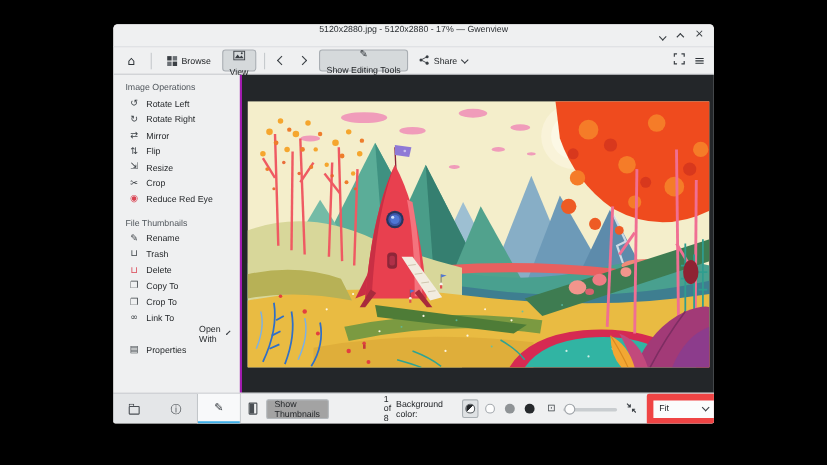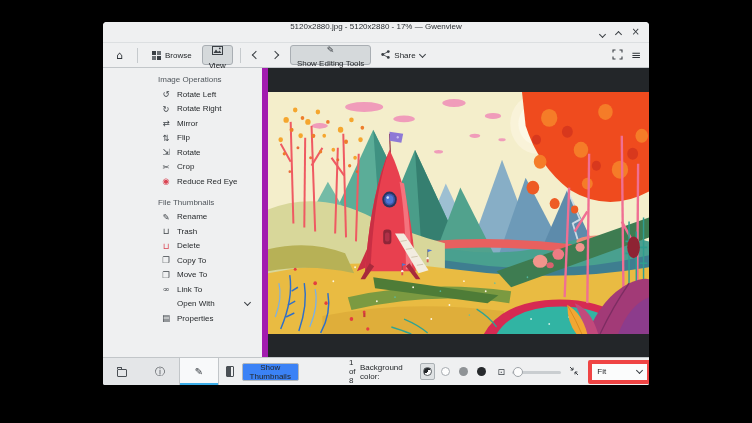--- a/index.html
+++ b/index.html
@@ -40,64 +40,64 @@
   .grid-icon i:nth-child(3){left:0;bottom:0;background:#6b7075;}
   .grid-icon i:nth-child(4){right:0;bottom:0;}
   .navbtn{width:16px;height:18px;display:flex;align-items:center;justify-content:center;}
   .navbtn .chev{width:5px;height:5px;}
   .pencil{font-size:9px;line-height:9px;color:#2e3338;}
   .tb-right{margin-left:auto;display:flex;align-items:center;gap:8px;padding-right:2px;}
   .menu-g{font-size:12px;color:#2e3338;line-height:10px;}
 
   
   .content{flex:1;display:flex;min-height:0;}
-  .sidebar{width:115px;flex:0 0 115px;background:#eff0f1;border-right:6px solid #a21caf;
-           padding-top:2px;overflow:hidden;padding-left:44px;}
+  .sidebar{width:115px;flex:0 0 115px;background:#eff0f1;border-right:2px solid #a21caf;
+           padding-top:2px;overflow:hidden;}
   .sect-title{font-size:8px;color:#50565c;padding:5px 0 3px 11px;}
   .srow{display:flex;align-items:center;height:14.5px;padding-left:14px;gap:6px;font-size:8px;color:#26292c;}
   .srow .gi{width:10px;text-align:center;font-size:8.5px;color:#3c4146;flex:0 0 10px;}
   .srow .gi.red{color:#da4453;}
-  .srow.openwith{padding-left:30px;}
+  .srow.openwith{padding-left:30px;margin-left:48px;}
   .srow.openwith .chev{margin-left:auto;margin-right:12px;width:4px;height:4px;}
   .i-folder{position:relative;display:inline-block;width:8px;height:6px;margin-top:2px;
             border:1px solid #4a4f54;border-radius:1px;flex:0 0 8px;}
   .i-folder::before{content:"";position:absolute;top:-3px;left:-1px;width:3px;height:1px;
             border:1px solid #4a4f54;border-bottom:none;border-radius:1px 1px 0 0;}
 
   .view{flex:1;background:#232629;display:flex;align-items:center;justify-content:center;min-width:0;}
   .view svg{display:block;}
 
   
   .bottomrow{height:27px;flex:0 0 27px;display:flex;border-top:1px solid #c2c6c9;}
   .tabbar{width:115px;flex:0 0 115px;background:#e4e6e8;border-right:1px solid #c2c6c9;display:flex;}
   .tab{flex:1;display:flex;align-items:center;justify-content:center;font-size:10px;color:#3c4146;}
   .tab.active{background:#f8f9fa;border-left:1px solid #c2c6c9;
               box-shadow:inset 0 -2px 0 #3daee9;}
   .statusbar{flex:1;background:#eff0f1;display:flex;align-items:center;font-size:8px;padding:0 5px;}
   .sbtn{height:16px;display:flex;align-items:center;padding:0 7px;border:1px solid #b3b8bc;
-        border-radius:2px;background:#3b82f6;font-size:8px;color:#232629;text-align:center;}
+        border-radius:2px;background:#a3a3a3;font-size:8px;color:#232629;}
   .toggle-ic{width:10px;height:9px;border:1px solid #4a4f54;border-radius:1px;position:relative;margin-left:2px;}
   .toggle-ic::before{content:"";position:absolute;left:0;top:0;bottom:0;width:4px;background:#4a4f54;}
   .counter{margin-left:50px;color:#26292c;}
   .bg-group{margin-left:auto;display:flex;align-items:center;gap:3px;}
   .swatch-btn{width:15px;height:15px;display:flex;align-items:center;justify-content:center;
               border:1px solid transparent;border-radius:2px;}
   .swatch-btn.selected{border-color:#aab0b4;background:#dfe2e4;}
   .sw{width:9px;height:9px;border-radius:50%;}
   .sw.auto{background:linear-gradient(135deg,#232629 50%,#fcfcfc 50%);border:1px solid #5a5f63;box-sizing:border-box;}
   .sw.light{background:#fdfdfd;border:1px solid #a6abb0;box-sizing:border-box;}
   .sw.gray{background:#8f9396;}
   .sw.dark{background:#26292c;}
   .zoom-ic{font-size:9px;color:#3c4146;margin-left:5px;}
   .slider{position:relative;width:56px;height:14px;margin-left:4px;}
   .slider .track{position:absolute;left:0;right:0;top:6px;height:3px;border-radius:2px;background:#c9cdd0;}
   .slider .handle{position:absolute;left:1px;top:2px;width:10px;height:10px;border-radius:50%;
                   background:#fcfcfc;border:1px solid #9ea3a8;box-sizing:border-box;}
   .shrink-ic{margin-left:5px;}
-  .combo{margin-left:6px;height:16px;min-width:45px;border:4px solid #ef4444;border-radius:2px;
+  .combo{margin-left:6px;height:16px;min-width:45px;border:6px solid #ef4444;border-radius:2px;
          background:#fbfcfc;display:flex;align-items:center;padding:0 5px;gap:10px;font-size:8px;}
   .combo .chev{margin-left:auto;}
 </style>
 </head>
 <body>
 
 <div class="stage">
   <div class="window">
 
     <div class="titlebar">
@@ -182,21 +182,21 @@
         <div class="srow">
           <span class="gi">⇄</span>
           <span>Mirror</span>
         </div>
         <div class="srow">
           <span class="gi">⇅</span>
           <span>Flip</span>
         </div>
         <div class="srow">
           <span class="gi">⇲</span>
-          <span>Rotate</span>
+          <span>Resize</span>
         </div>
         <div class="srow">
           <span class="gi">✂</span>
           <span>Crop</span>
         </div>
         <div class="srow">
           <span class="gi red">◉</span>
           <span>Reduce Red Eye</span>
         </div>
 
@@ -213,21 +213,21 @@
         <div class="srow">
           <span class="gi red">⊔</span>
           <span>Delete</span>
         </div>
         <div class="srow">
           <span class="gi">❐</span>
           <span>Copy To</span>
         </div>
         <div class="srow">
           <span class="gi">❐</span>
-          <span>Move To</span>
+          <span>Crop To</span>
         </div>
         <div class="srow">
           <span class="gi">∞</span>
           <span>Link To</span>
         </div>
         <div class="srow openwith">
           <span>Open With</span>
           <i class="chev down"></i>
         </div>
         <div class="srow">

